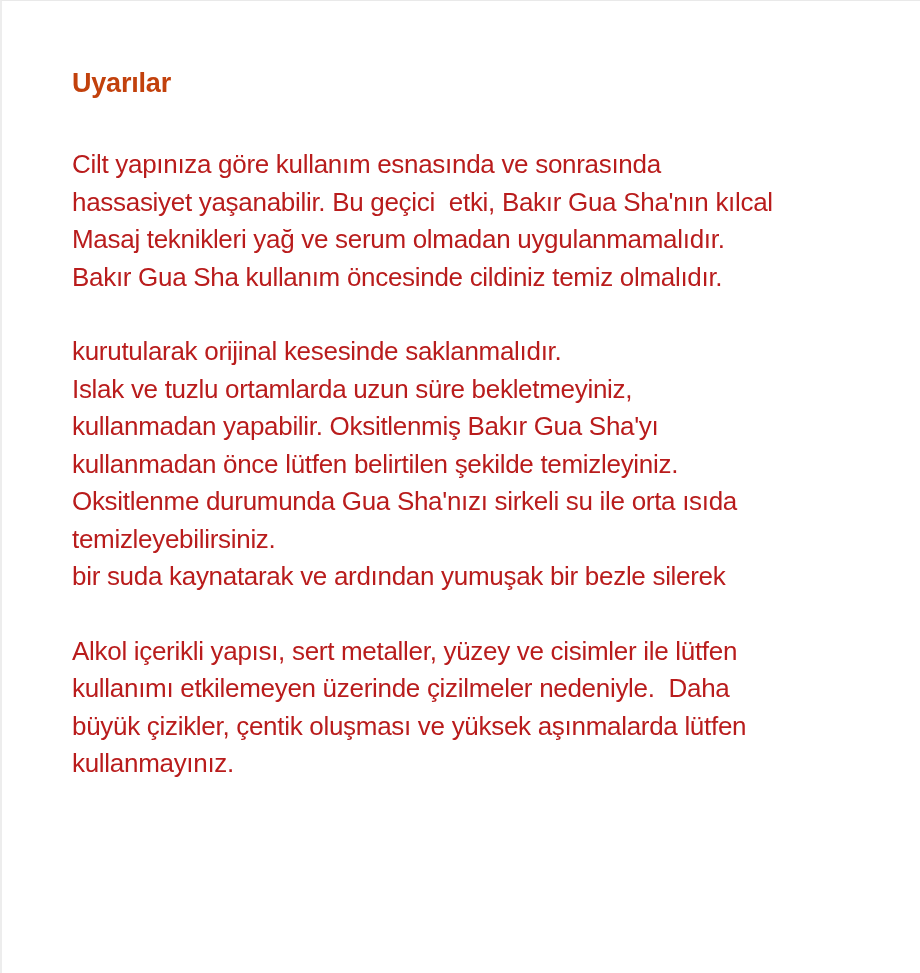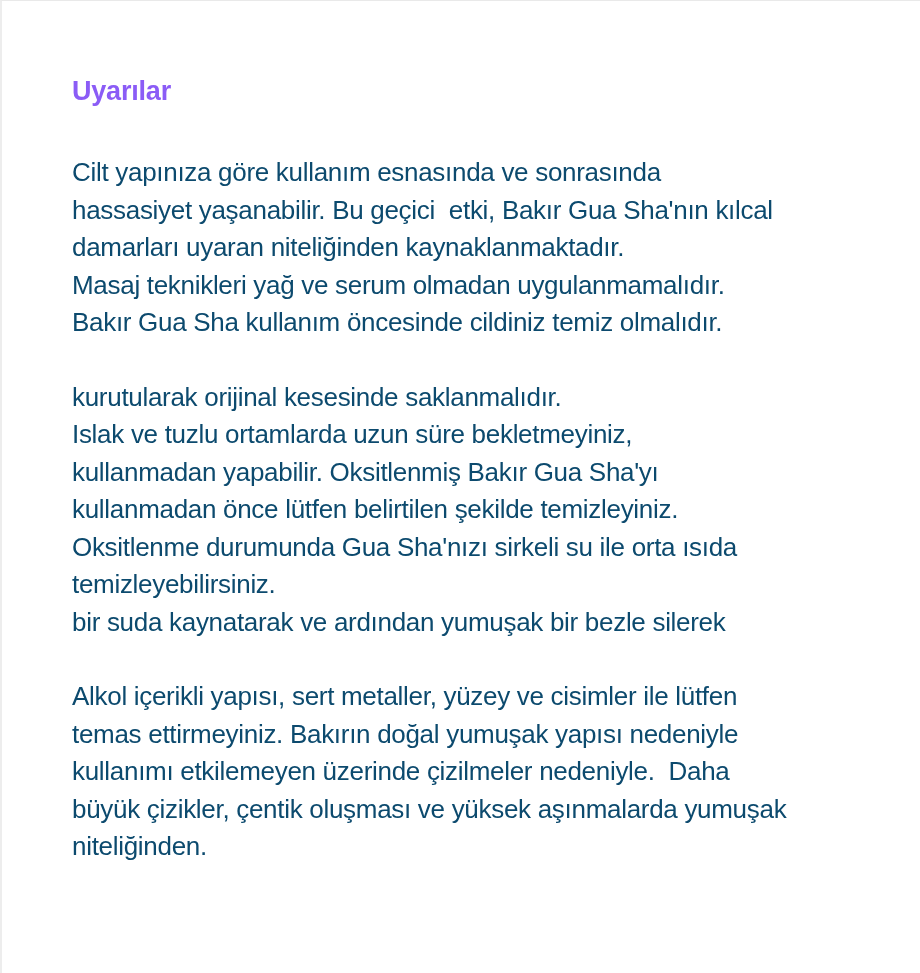--- a/index.html
+++ b/index.html
@@ -18,62 +18,60 @@
     border-left: 2px solid #ededed;
     box-sizing: border-box;
   }
   .page {
     padding: 64px 56px 0 70px;
   }
   .doc-title {
     font-size: 27px;
     font-weight: 700;
     line-height: 36px;
-    margin: 8px 0 45px 0;
+    margin: 0 0 45px 0;
     letter-spacing: -0.2px;
-    color: #8b5cf6;
+    color: #c2410c;
   }
   .para {
     margin: 0 0 37px 0;
   }
   .line {
     font-size: 26px;
     font-weight: 400;
     line-height: 37.5px;
     letter-spacing: -0.3px;
     white-space: pre-wrap;
-    color: #0c4a6e;
+    color: #b91c1c;
   }
 </style>
 </head>
 <body>
 
 <div class="page">
 
   <h1 class="doc-title">Uyarılar</h1>
 
   <div class="para">
     <div class="line">Cilt yapınıza göre kullanım esnasında ve sonrasında</div>
     <div class="line">hassasiyet yaşanabilir. Bu geçici  etki, Bakır Gua Sha'nın kılcal</div>
-    <div class="line">damarları uyaran niteliğinden kaynaklanmaktadır.</div>
     <div class="line">Masaj teknikleri yağ ve serum olmadan uygulanmamalıdır.</div>
     <div class="line">Bakır Gua Sha kullanım öncesinde cildiniz temiz olmalıdır.</div>
   </div>
 
   <div class="para">
     <div class="line">kurutularak orijinal kesesinde saklanmalıdır.</div>
     <div class="line">Islak ve tuzlu ortamlarda uzun süre bekletmeyiniz,</div>
     <div class="line">kullanmadan yapabilir. Oksitlenmiş Bakır Gua Sha'yı</div>
     <div class="line">kullanmadan önce lütfen belirtilen şekilde temizleyiniz.</div>
     <div class="line">Oksitlenme durumunda Gua Sha'nızı sirkeli su ile orta ısıda</div>
     <div class="line">temizleyebilirsiniz.</div>
     <div class="line">bir suda kaynatarak ve ardından yumuşak bir bezle silerek</div>
   </div>
 
   <div class="para">
     <div class="line">Alkol içerikli yapısı, sert metaller, yüzey ve cisimler ile lütfen</div>
-    <div class="line">temas ettirmeyiniz. Bakırın doğal yumuşak yapısı nedeniyle</div>
     <div class="line">kullanımı etkilemeyen üzerinde çizilmeler nedeniyle.  Daha</div>
-    <div class="line">büyük çizikler, çentik oluşması ve yüksek aşınmalarda yumuşak</div>
-    <div class="line">niteliğinden.</div>
+    <div class="line">büyük çizikler, çentik oluşması ve yüksek aşınmalarda lütfen</div>
+    <div class="line">kullanmayınız.</div>
   </div>
 
 </div>
 
 </body></html>

